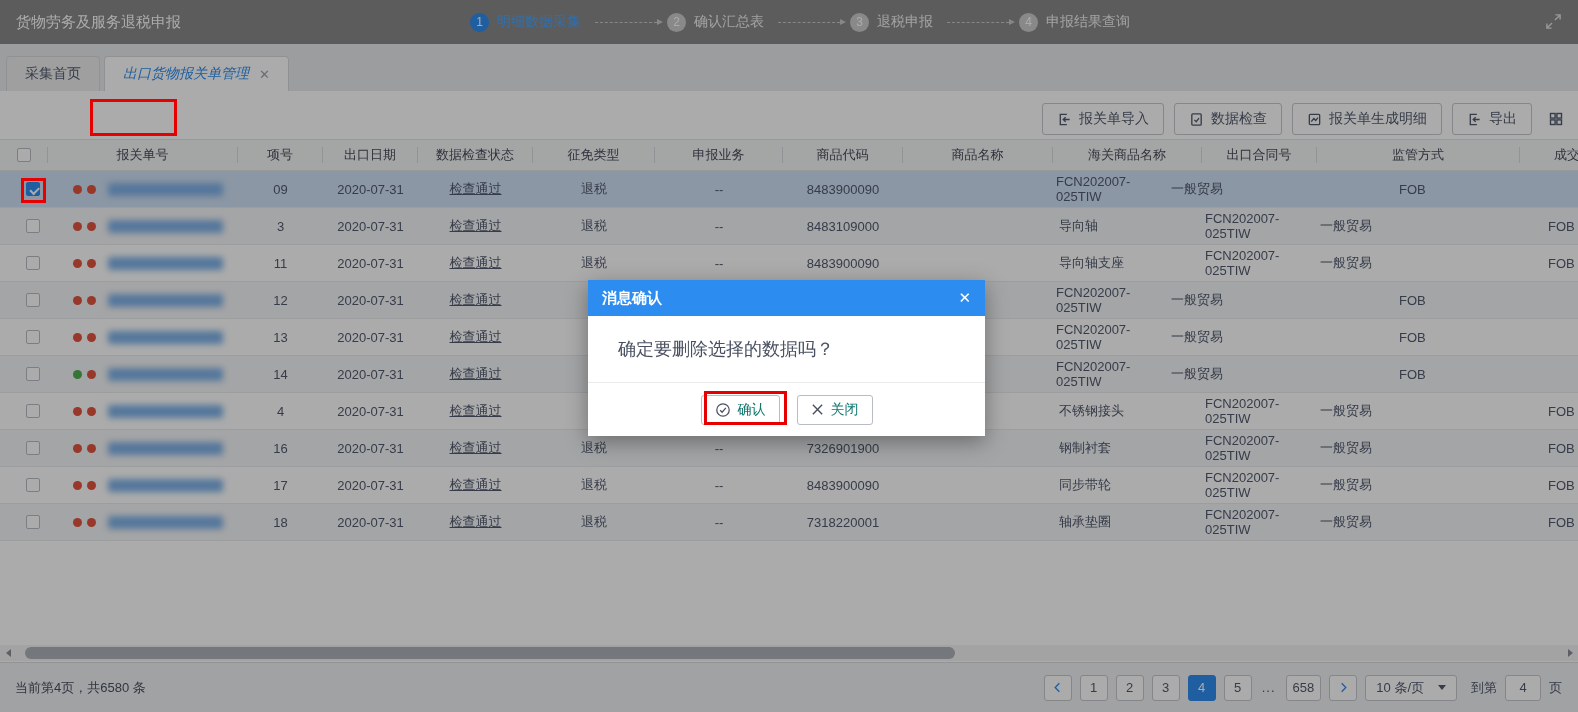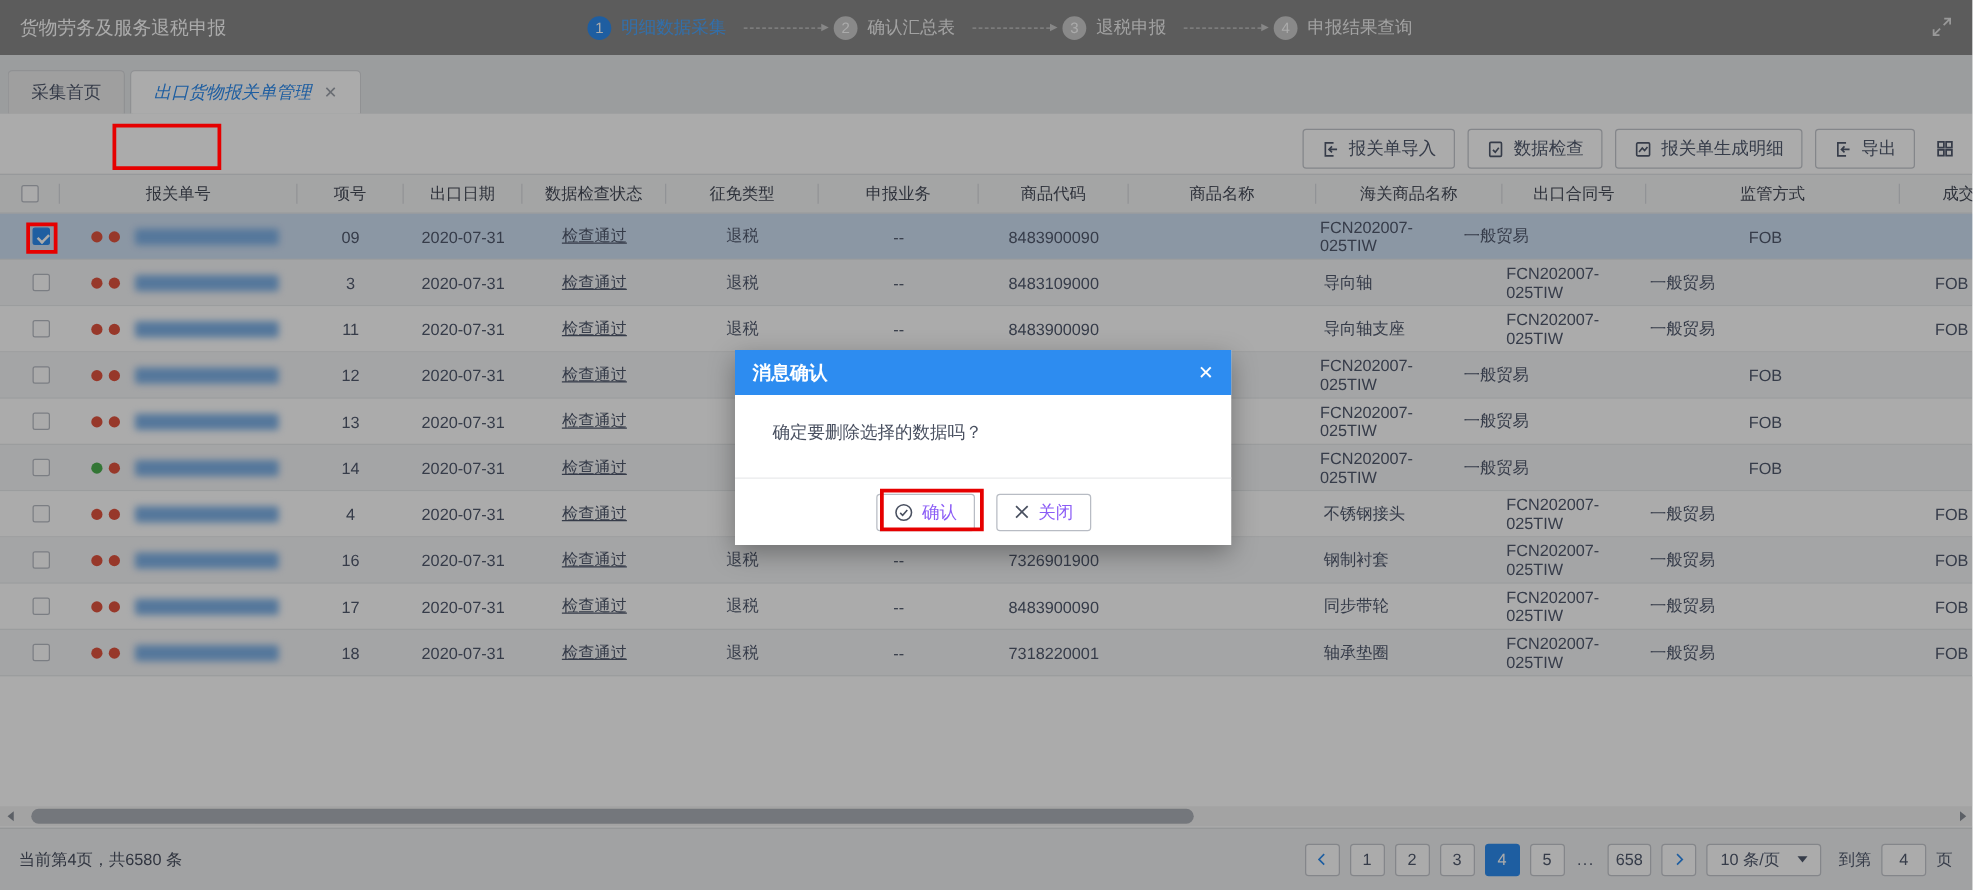--- a/index.html
+++ b/index.html
@@ -89,24 +89,24 @@
         font-size:13px; color:#515a6e; font-family:inherit; }
   .goto-unit { margin-right:2px; }
 
   
   .dim { position:absolute; inset:0; background:rgba(0,0,0,0.33); z-index:40; }
   .modal { position:absolute; left:588px; top:280px; width:397px; z-index:50; background:#fff; border-radius:0;
            box-shadow:0 6px 20px rgba(0,0,0,.35); }
   .modal-header { height:36px; background:#2d8cf0; display:flex; align-items:center; padding:0 14px; }
   .modal-title { color:#fff; font-size:15px; font-weight:bold; }
   .modal-x { margin-left:auto; color:#fff; font-size:15px; cursor:pointer; }
-  .modal-body { height:67px; padding:21px 30px; font-size:14px; color:#495060; border-bottom:1px solid #e9eaec; }
+  .modal-body { height:67px; padding:21px 30px; font-size:18px; color:#495060; border-bottom:1px solid #e9eaec; }
   .modal-footer { height:53px; display:flex; align-items:center; justify-content:center; gap:17px; }
   .mbtn { height:30px; display:inline-flex; align-items:center; gap:7px; padding:0 13px; background:#fff;
-          border:1px solid #b8bcc4; border-radius:3px; font-size:14px; color:#8b5cf6; cursor:pointer; }
+          border:1px solid #b8bcc4; border-radius:3px; font-size:14px; color:#0f766e; cursor:pointer; }
   .ann { position:absolute; border:3px solid #e60000; z-index:60; pointer-events:none; }
   .ann-delete { left:90px; top:99px; width:87px; height:37px; }
   .ann-checkbox { left:21px; top:178px; width:25px; height:25px; }
   .ann-confirm { left:704px; top:391px; width:83px; height:34px; }
 </style>
 </head>
 <body>
 
 <div class="viewport">
 

